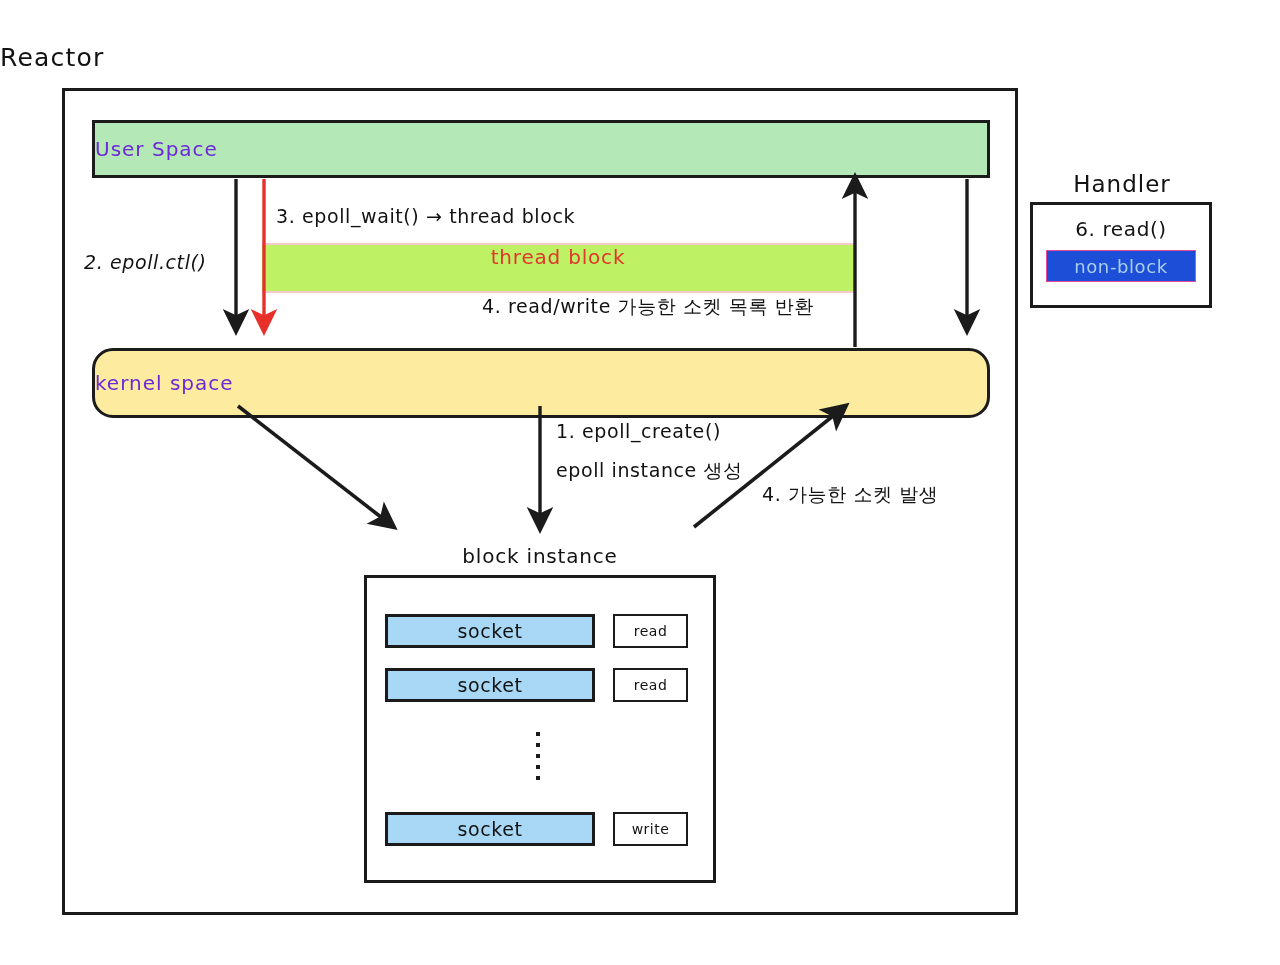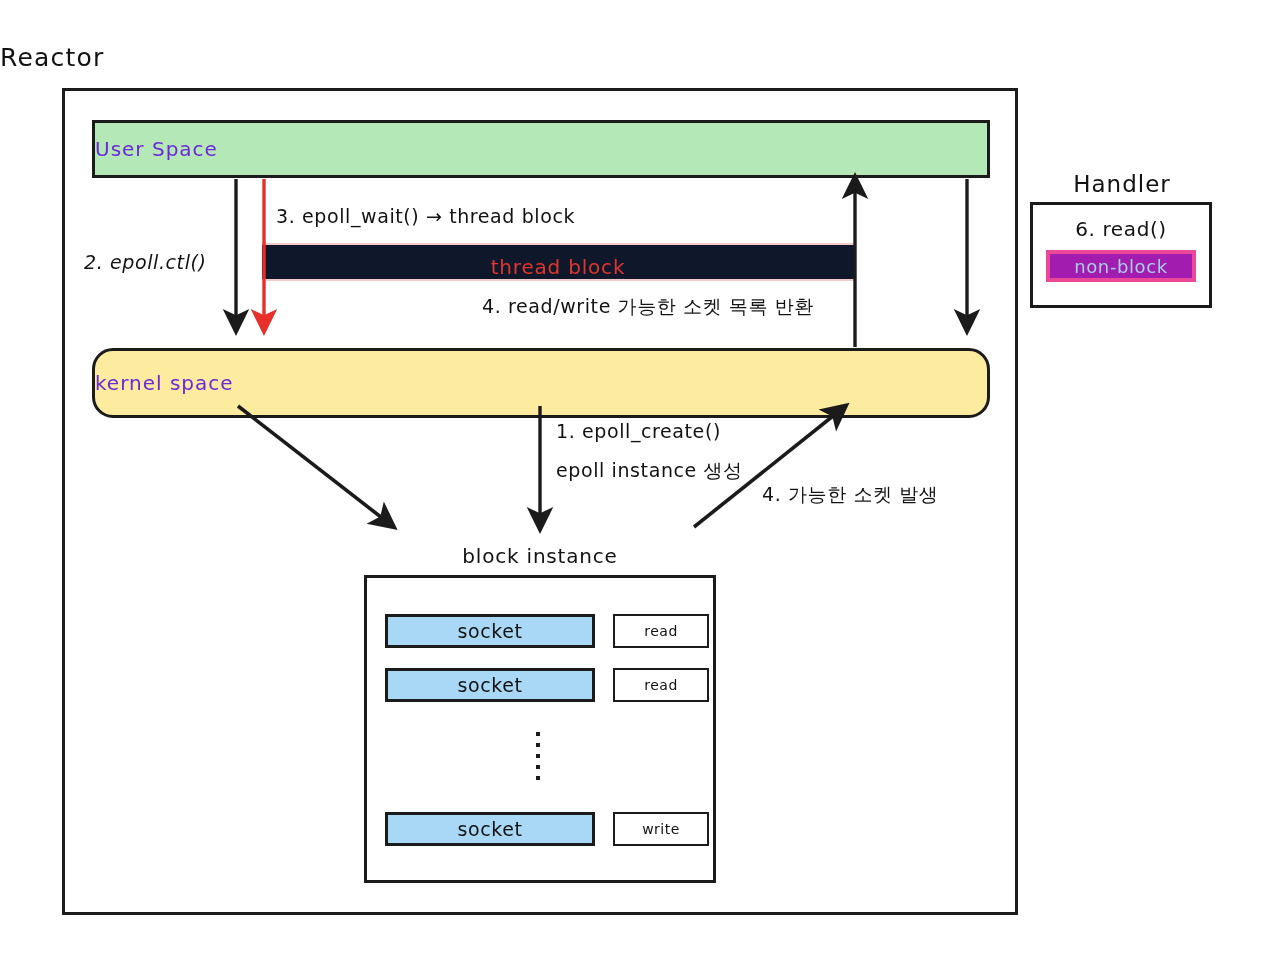--- a/index.html
+++ b/index.html
@@ -79,27 +79,27 @@
   .kernel-space {
     left: 92px; top: 348px;
     width: 898px; height: 70px;
     background: #fdeb9f;
     border-radius: 21px;
   }
 
   
   .threadblock-band {
     left: 262px; top: 243px;
-    width: 592px; height: 38px;
-    background: #0f172a;
+    width: 592px; height: 50px;
+    background: #bef264;
     border-top: 2px solid #f3c9c9;
     border-bottom: 2px solid #f3c9c9;
     box-sizing: border-box;
     display: flex;
-    align-items: flex-end;
+    align-items: flex-start;
     justify-content: center;
   }
   .threadblock-text {
     font-size: 20px;
     color: #e0362c;
     letter-spacing: 0.8px;
   }
 
   
   .epoll-label {
@@ -127,21 +127,21 @@
     width: 210px; height: 34px;
     background: #a8d8f5;
     border: 3px solid #1b1b1b;
     box-sizing: border-box;
     display: flex; align-items: center; justify-content: center;
     font-size: 19px;
     letter-spacing: 0.6px;
     color: #121212;
   }
   .op-box {
-    width: 96px; height: 34px;
+    width: 75px; height: 34px;
     background: #ffffff;
     border: 2px solid #1b1b1b;
     box-sizing: border-box;
     display: flex; align-items: center; justify-content: center;
     font-size: 14px;
     letter-spacing: 0.5px;
     color: #121212;
   }
   .vdots {
     position: absolute;
@@ -155,22 +155,22 @@
   .vdots i {
     display: block;
     width: 4px; height: 4px;
     background: #1b1b1b;
   }
 
   
   .nonblock {
     left: 1046px; top: 250px;
     width: 150px; height: 32px;
-    background: #a21caf;
-    border: 4px solid #ec4899;
+    background: #1d4ed8;
+    border: 1px solid #ec4899;
     box-sizing: border-box;
     display: flex; align-items: center; justify-content: center;
     font-size: 18px;
     color: #a8cfe8;
     letter-spacing: 0.6px;
   }
   .read-label {
     left: 1030px; top: 218px;
     width: 182px;
     text-align: center;

